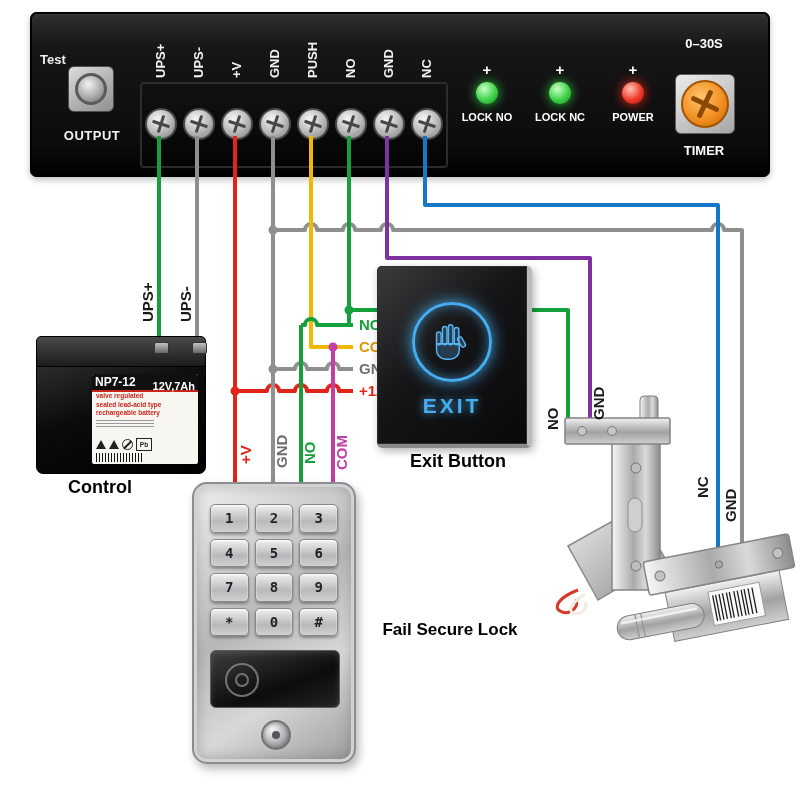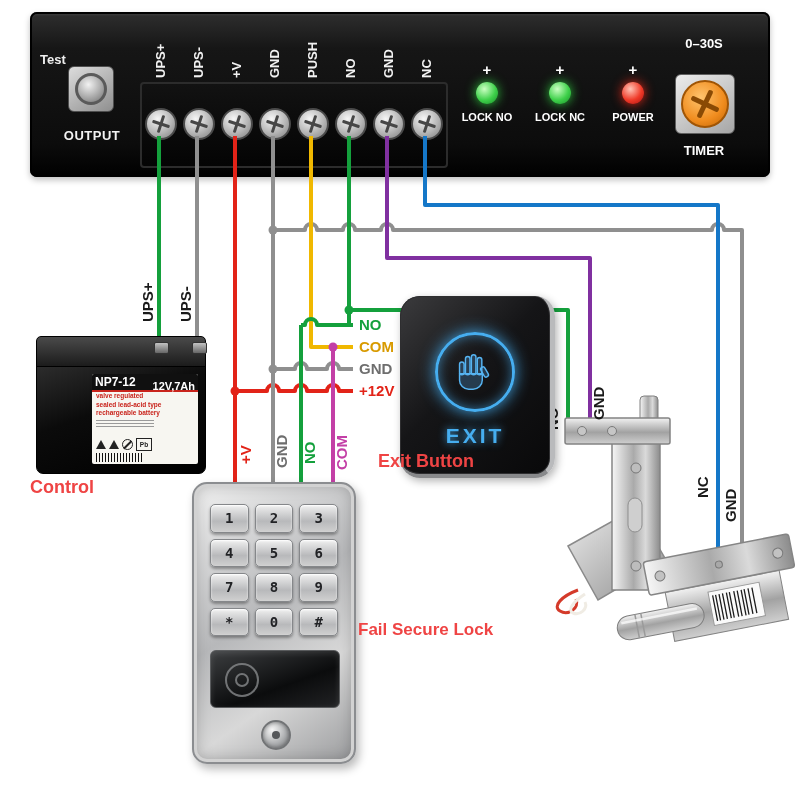--- a/index.html
+++ b/index.html
@@ -80,31 +80,31 @@
        display:flex;align-items:center;justify-content:center;color:#222326;
        font:bold 14px "DejaVu Sans Mono",monospace;box-shadow:inset 0 1px 2px #fff, 0 2px 3px rgba(0,0,0,.35);}
   .kp-reader{position:absolute;left:16px;top:166px;width:128px;height:56px;border-radius:6px;border:1px solid #595b5d;
              background:linear-gradient(160deg,#3c3e40,#0b0c0d 60%,#212224);box-shadow:inset 0 2px 6px rgba(255,255,255,.12);}
   .kp-coil{position:absolute;left:14px;top:12px;width:30px;height:30px;border:2px solid #8e9092;border-radius:50%;opacity:.75;}
   .kp-coil::after{content:"";position:absolute;left:8px;top:8px;width:10px;height:10px;border:2px solid #8e9092;border-radius:50%;}
   .kp-bell{position:absolute;left:67px;top:236px;width:26px;height:26px;border-radius:50%;border:2px solid #727476;
            background:radial-gradient(circle at 35% 30%,#f5f5f5,#a9abad 60%,#7b7d7f);box-shadow:inset 0 0 4px rgba(0,0,0,.4);}
   .kp-bell::after{content:"";position:absolute;left:9px;top:9px;width:8px;height:8px;border-radius:50%;background:#55575a;}
   
-  .exitbtn{position:absolute;left:400px;top:266px;width:150px;height:178px;border-radius:20px;z-index:3;
+  .exitbtn{position:absolute;left:377px;top:266px;width:150px;height:178px;border-radius:5px;z-index:3;
            background:linear-gradient(135deg,#3b3b3d,#151517 45%,#09090a);
            border-right:5px solid #b9babc;border-bottom:4px solid #88898b;
-           box-shadow:2px 3px 8px rgba(0,0,0,.3), inset 0 0 0 1px #2e2e30;margin-top:30px;}
+           box-shadow:2px 3px 8px rgba(0,0,0,.3), inset 0 0 0 1px #2e2e30;}
   .exit-ring{position:absolute;left:50%;top:36px;transform:translateX(-50%);width:74px;height:74px;border-radius:50%;
              border:3px solid #46aef0;display:flex;align-items:center;justify-content:center;
              box-shadow:0 0 16px rgba(70,174,240,.95), inset 0 0 12px rgba(70,174,240,.6);}
   .exit-text{position:absolute;left:0;width:100%;top:128px;text-align:center;color:#46aef0;
              font-size:21px;font-weight:bold;letter-spacing:3px;text-shadow:0 0 8px rgba(70,174,240,.9);}
   
-  .caption{position:absolute;font-weight:bold;font-size:18px;color:#ef4444;z-index:5;white-space:nowrap;}
+  .caption{position:absolute;font-weight:bold;font-size:18px;color:#000000;text-align:center;z-index:5;white-space:nowrap;}
   #cap-battery{left:30px;top:477px;width:140px;}
   #cap-keypad{left:182px;top:764px;width:180px;}
   #cap-exit{left:378px;top:451px;width:160px;}
   #cap-secure{left:358px;top:620px;width:184px;font-size:17px;}
   #cap-safe{left:600px;top:693px;width:184px;font-size:17px;}
 </style>
 </head>
 <body>
 
 <div class="stage">

